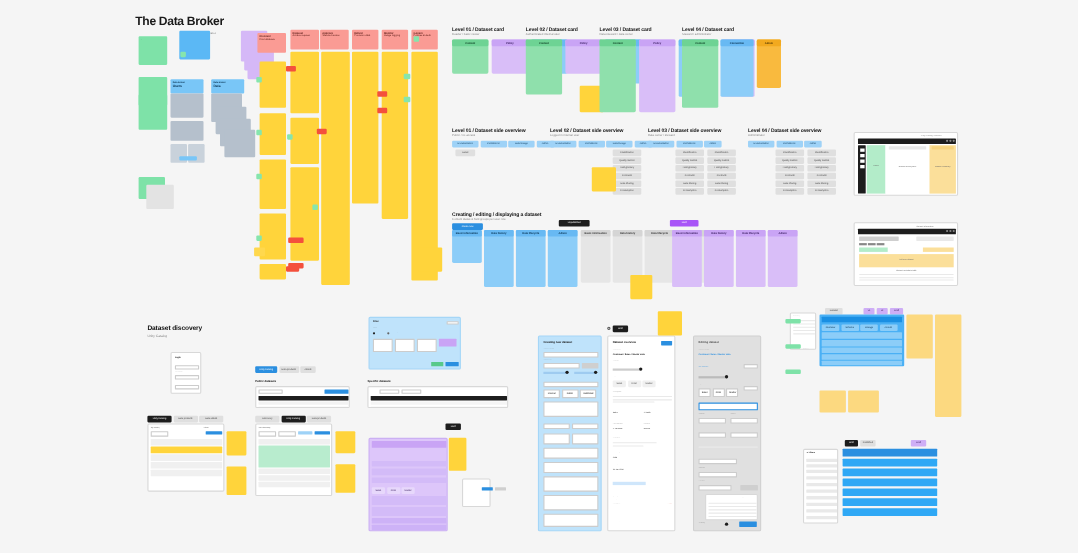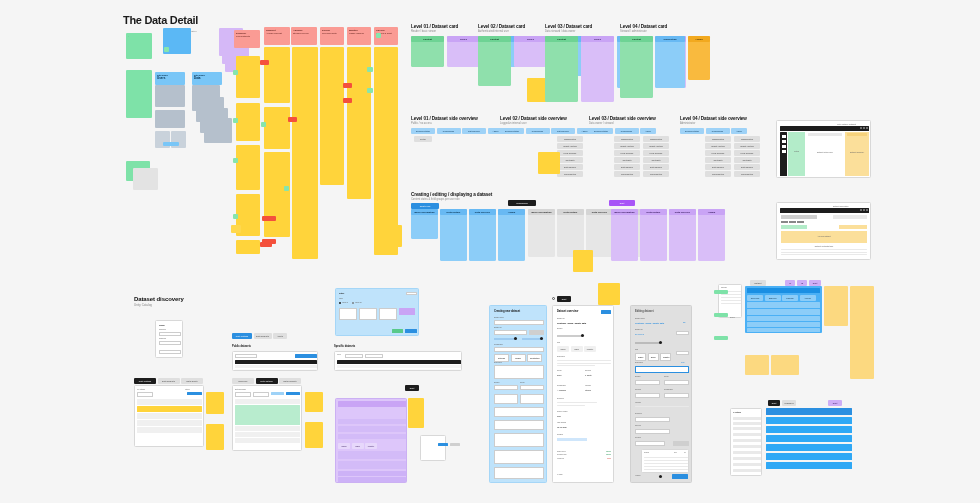--- a/index.html
+++ b/index.html
@@ -66,21 +66,21 @@
   .lbl-b { font-size:2.3px; color:#111; font-weight:bold; line-height:1.3; white-space:nowrap; }
 
   .row { display:flex; }
   .hidden-text { font-size:0; }
 </style>
 </head>
 <body>
 
 <div id="canvas">
 
-  <div class="abs board-title" style="left:123px; top:14px;">The Data Detail</div>
+  <div class="abs board-title" style="left:123px; top:14px;">The Data Broker</div>
   <div class="abs micro" style="left:170px; top:30px;">User flows &amp; UI exploration</div>
 
   <div class="abs note green" style="left:126px; top:33px; width:26px; height:26px;">
       <span class="nt hidden-text">.</span>
     </div>
   <div class="abs note green" style="left:126px; top:70px; width:26px; height:26px;"></div>
   <div class="abs note green" style="left:126px; top:86px; width:26px; height:32px;"></div>
   <div class="abs note green" style="left:126px; top:161px; width:24px; height:20px;"></div>
   <div class="abs note white" style="left:133px; top:168px; width:25px; height:22px;"></div>
 

